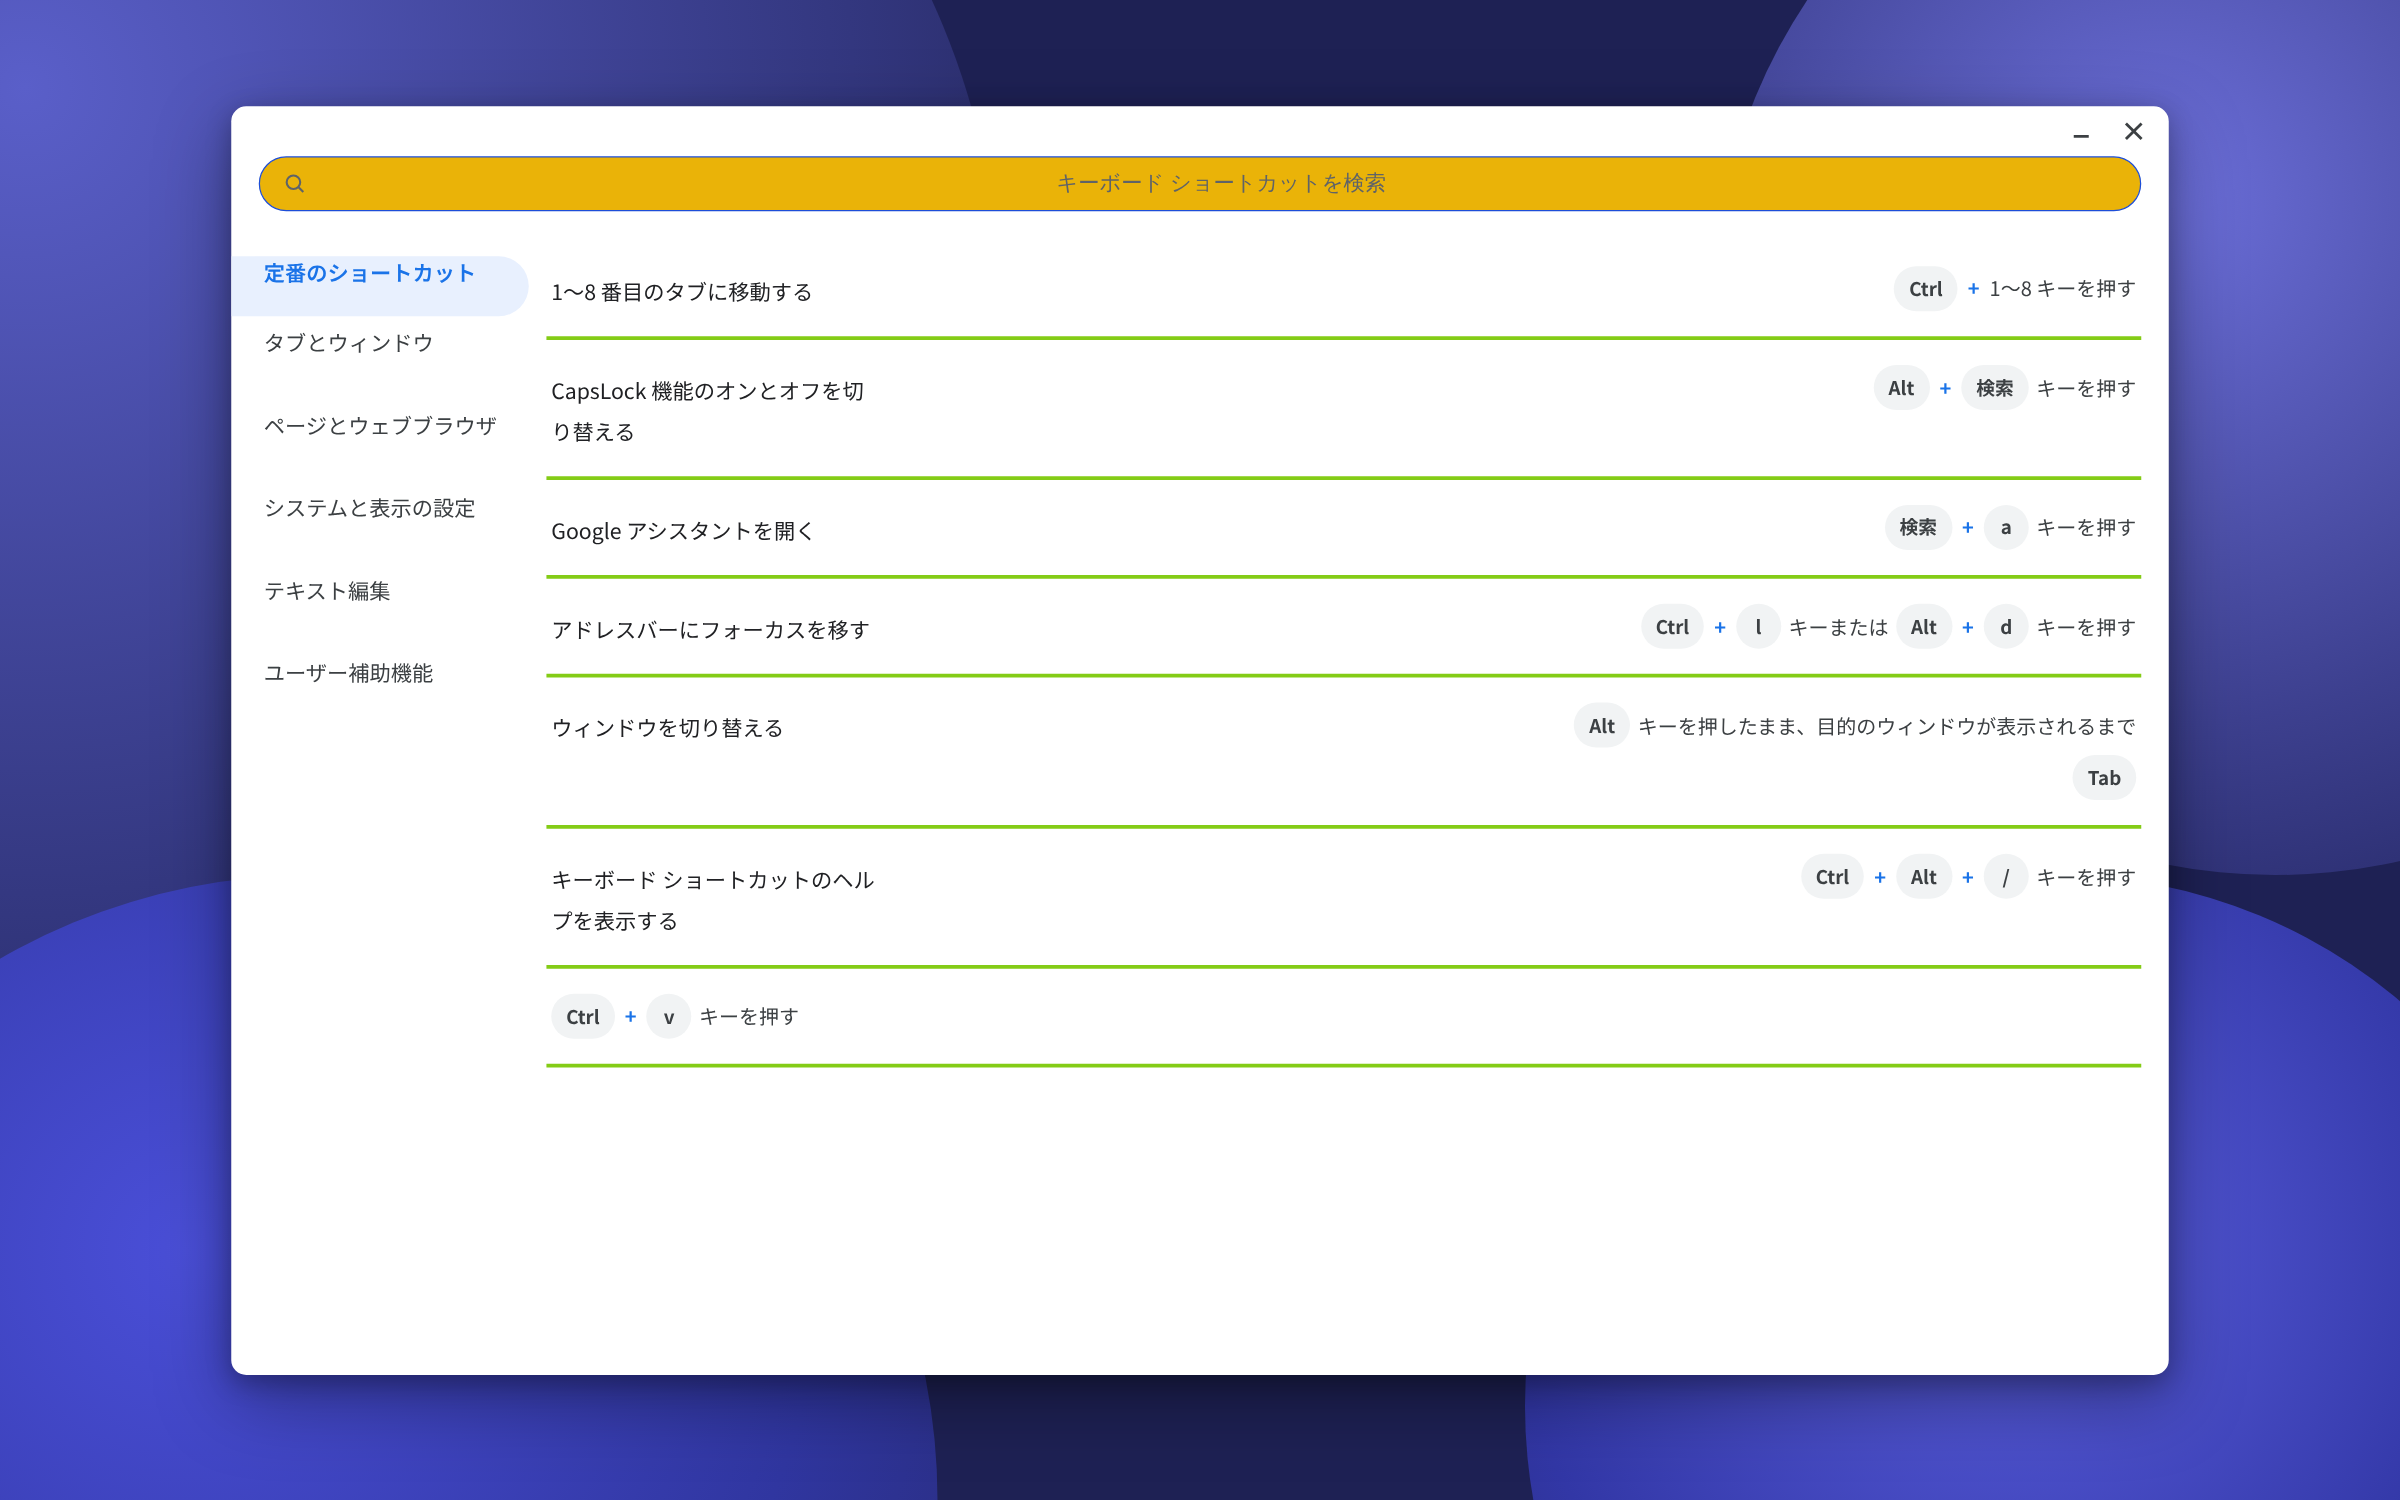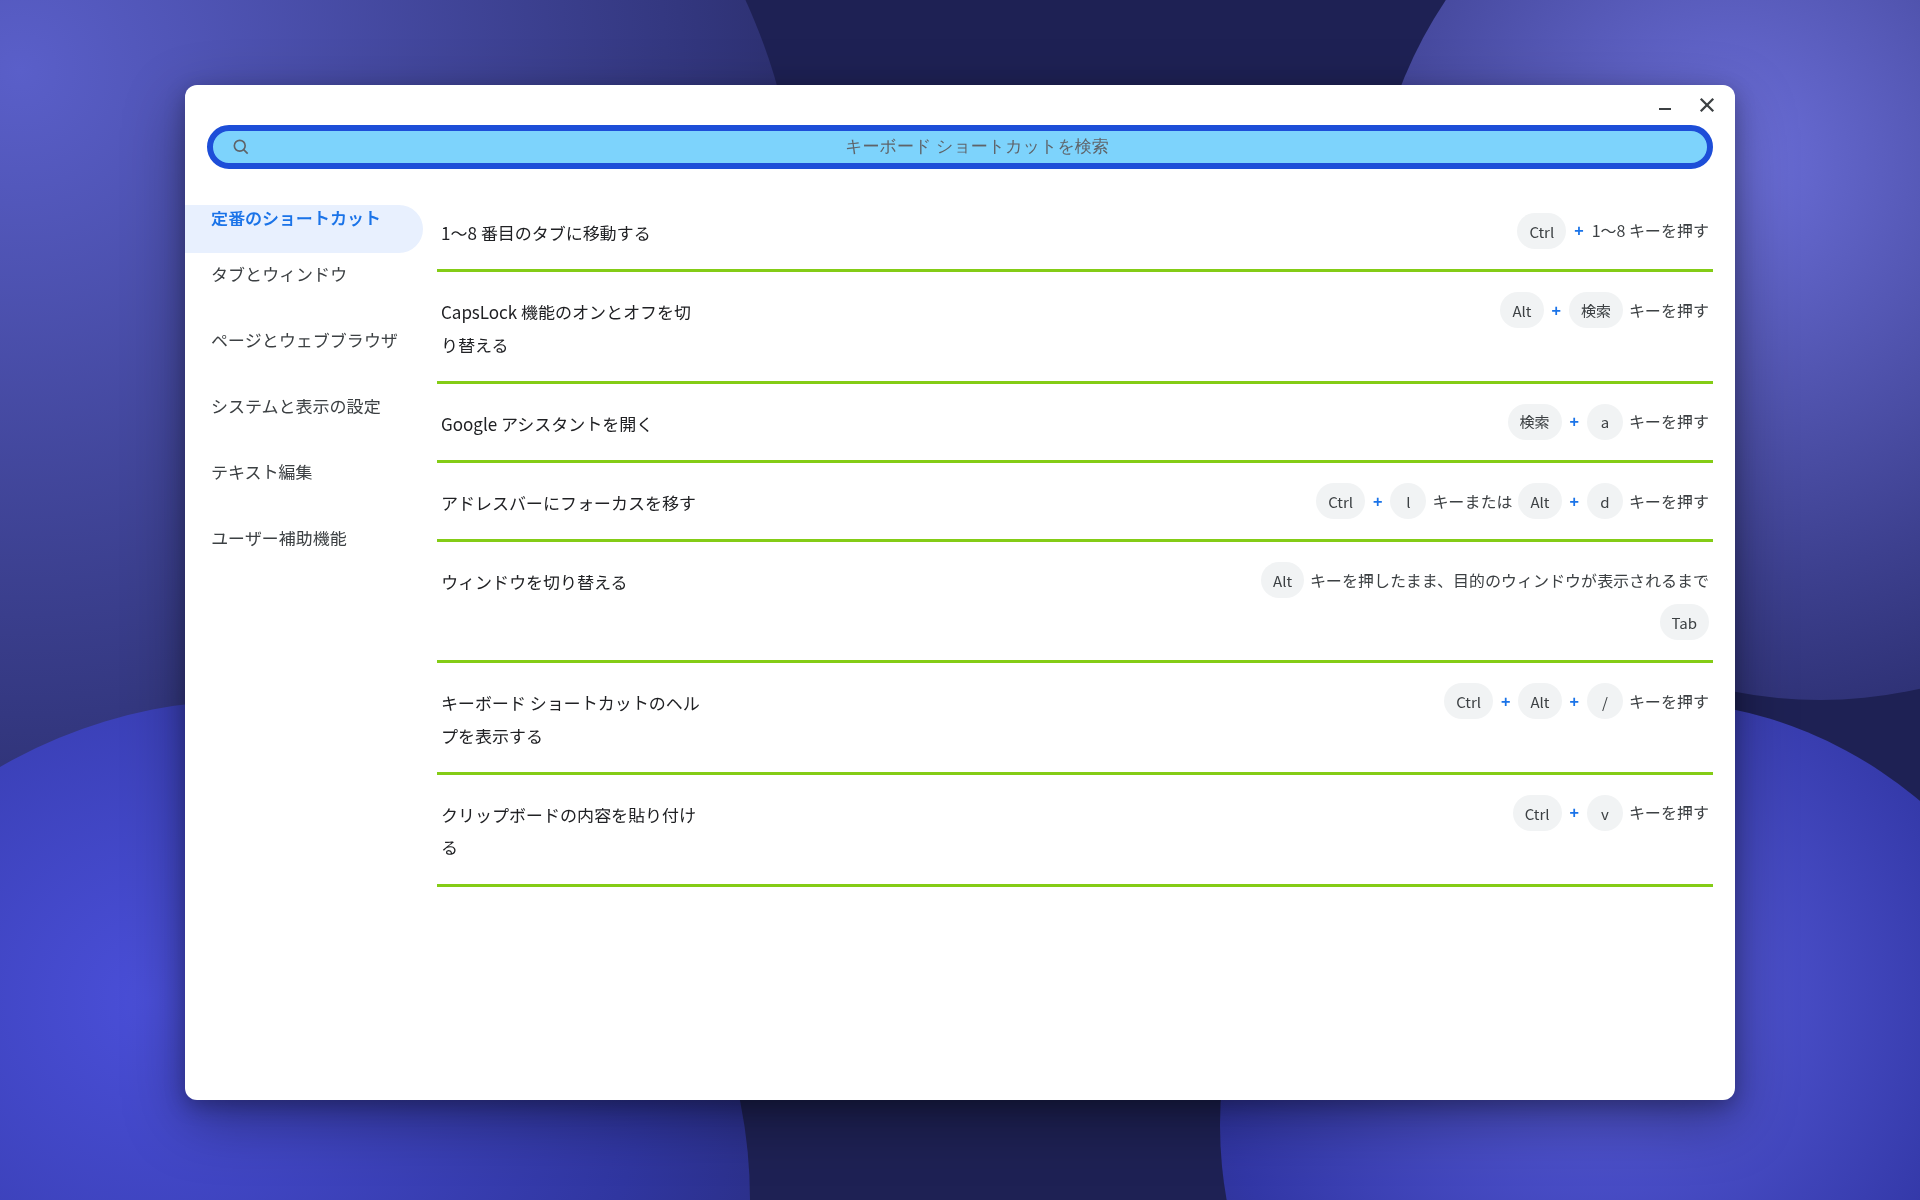--- a/index.html
+++ b/index.html
@@ -44,23 +44,23 @@
     border-radius: 4px;
     color: #3c4043;
   }
   .tb-btn svg { width: 16px; height: 16px; stroke: currentColor; stroke-width: 1.8; fill: none; }
   .tb-min svg line { stroke-width: 2.2; }
   .tb-close svg { width: 20px; height: 20px; }
 
   .searchbar {
     margin: 0 22px 12px 22px;
     height: 44px;
-    border: 6px solid #1d4ed8;
+    border: 1px solid #1d4ed8;
     border-radius: 22px;
-    background: #7dd3fc;
+    background: #eab308;
     display: flex;
     align-items: center;
     padding: 0 18px;
     gap: 14px;
   }
   .searchbar svg { width: 20px; height: 20px; stroke: #5f6368; stroke-width: 2; fill: none; }
   .searchbar input {
     flex: 1;
     border: none; outline: none; background: transparent;
     font-size: 17px;
@@ -136,21 +136,21 @@
     display: inline-flex;
     align-items: center;
     justify-content: center;
     min-width: 36px;
     height: 36px;
     padding: 0 12px;
     background: #f1f3f4;
     border-radius: 18px;
     font-size: 15px;
     color: #3c4043;
-    font-weight: 400;
+    font-weight: 700;
   }
   .plus { color: #1a73e8; font-weight: 700; padding: 0 2px; }
   .txt { white-space: nowrap; }
 </style>
 </head>
 <body>
 
 <div class="bg">
   <div class="blob b1"></div>
   <div class="blob b2"></div>
@@ -256,21 +256,20 @@
           <div class="sc-keys">
             <span class="keycap">Ctrl</span>
             <span class="plus">+</span>
             <span class="keycap">Alt</span>
             <span class="plus">+</span>
             <span class="keycap">/</span>
             <span class="txt">キーを押す</span>
           </div>
         </div>
         <div class="shortcut-row">
-          <div class="sc-title">クリップボードの内容を貼り付ける</div>
           <div class="sc-keys">
             <span class="keycap">Ctrl</span>
             <span class="plus">+</span>
             <span class="keycap">v</span>
             <span class="txt">キーを押す</span>
           </div>
         </div>
       </main>
   </div>
 

